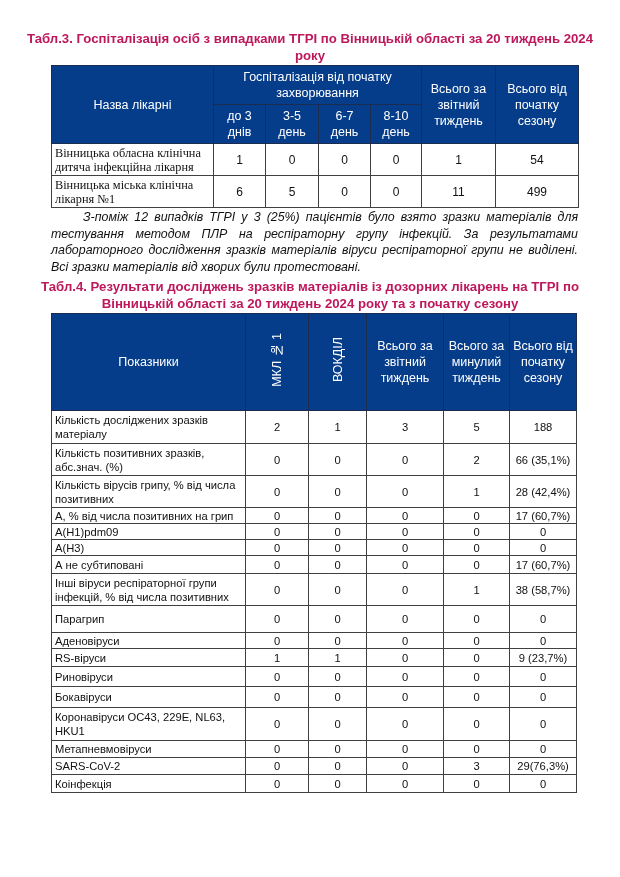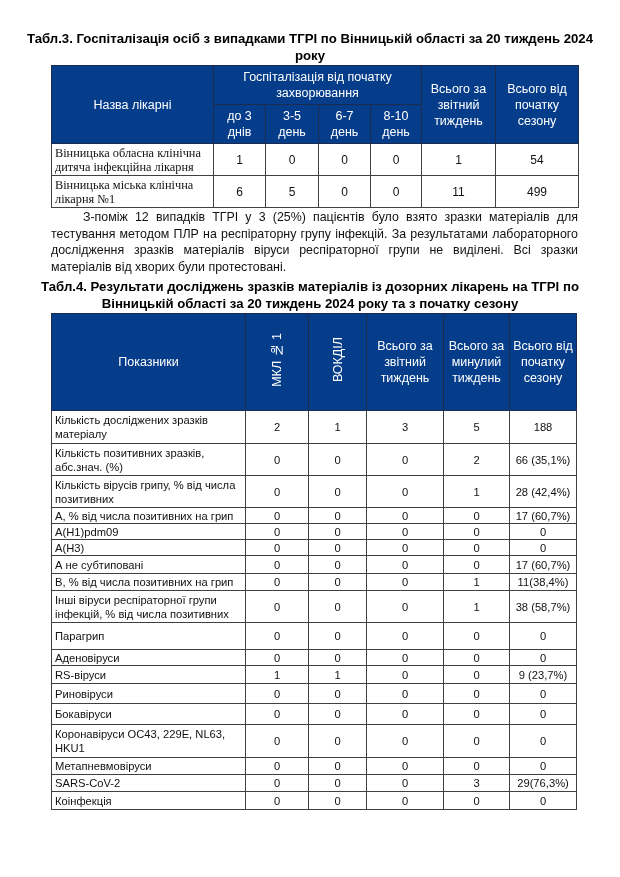--- a/index.html
+++ b/index.html
@@ -1,28 +1,28 @@
 <!DOCTYPE html>
 <html><head>
 <meta charset="utf-8">
 <style>
   html, body { margin:0; padding:0; background:#ffffff; }
   body { width:620px; height:877px; position:relative; overflow:hidden; font-family:"Liberation Sans", sans-serif; color:#111; }
-  .title { position:absolute; left:20px; width:580px; text-align:center; color:#000000; font-weight:bold; font-size:13.2px; line-height:17px; font-family:"Liberation Sans", sans-serif; }
+  .title { position:absolute; left:20px; width:580px; text-align:center; color:#be185d; font-weight:bold; font-size:13.2px; line-height:17px; font-family:"Liberation Sans", sans-serif; }
   table { border-collapse:collapse; position:absolute; table-layout:fixed; }
   td, th { border:1px solid #404040; padding:0 3px; }
   th { background:#053d8a; color:#ffffff; font-weight:normal; font-size:12.5px; line-height:16px; text-align:center; border-color:#1c2c50; }
   #t3 { left:51px; top:65px; width:527px; }
   #t3 td { font-size:12px; text-align:center; height:31px; }
   #t3 td.name { font-family:"Liberation Serif", serif; text-align:left; font-size:12.3px; line-height:14px; }
   #t4 { left:51px; top:313px; width:525px; }
   #t4 td { font-size:11.2px; text-align:center; line-height:14px; padding-top:0; padding-bottom:0; }
   #t4 td.name { text-align:left; }
   .vert { writing-mode:vertical-rl; transform:rotate(180deg); display:inline-block; }
-  .para { position:absolute; left:51px; width:527px; font-size:12.4px; line-height:16.7px; text-align:justify; font-family:"Liberation Sans", sans-serif; }
+  .para { position:absolute; left:51px; width:527px; font-size:12.4px; line-height:16.7px; text-align:justify; font-family:"Liberation Sans", sans-serif;font-style:italic; }
 </style>
 </head>
 <body>
 
 <div class="title" style="top:30px;">Табл.3. Госпіталізація осіб з випадками ТГРІ по Вінницькій області за 20 тиждень 2024 року</div>
 
 <table id="t3">
   <colgroup>
     <col style="width:162px">
       <col style="width:52px">
@@ -139,28 +139,20 @@
         <td>0</td>
       </tr>
       <tr style="height: 18px;">
         <td class="name">А не субтиповані</td>
         <td>0</td>
         <td>0</td>
         <td>0</td>
         <td>0</td>
         <td>17 (60,7%)</td>
       </tr>
-      <tr style="height: 17px;">
-        <td class="name">В, % від числа позитивних на грип</td>
-        <td>0</td>
-        <td>0</td>
-        <td>0</td>
-        <td>1</td>
-        <td>11(38,4%)</td>
-      </tr>
       <tr style="height: 32px;">
         <td class="name">Інші віруси респіраторної групи інфекцій, % від числа позитивних</td>
         <td>0</td>
         <td>0</td>
         <td>0</td>
         <td>1</td>
         <td>38 (58,7%)</td>
       </tr>
       <tr style="height: 27px;">
         <td class="name">Парагрип</td>

